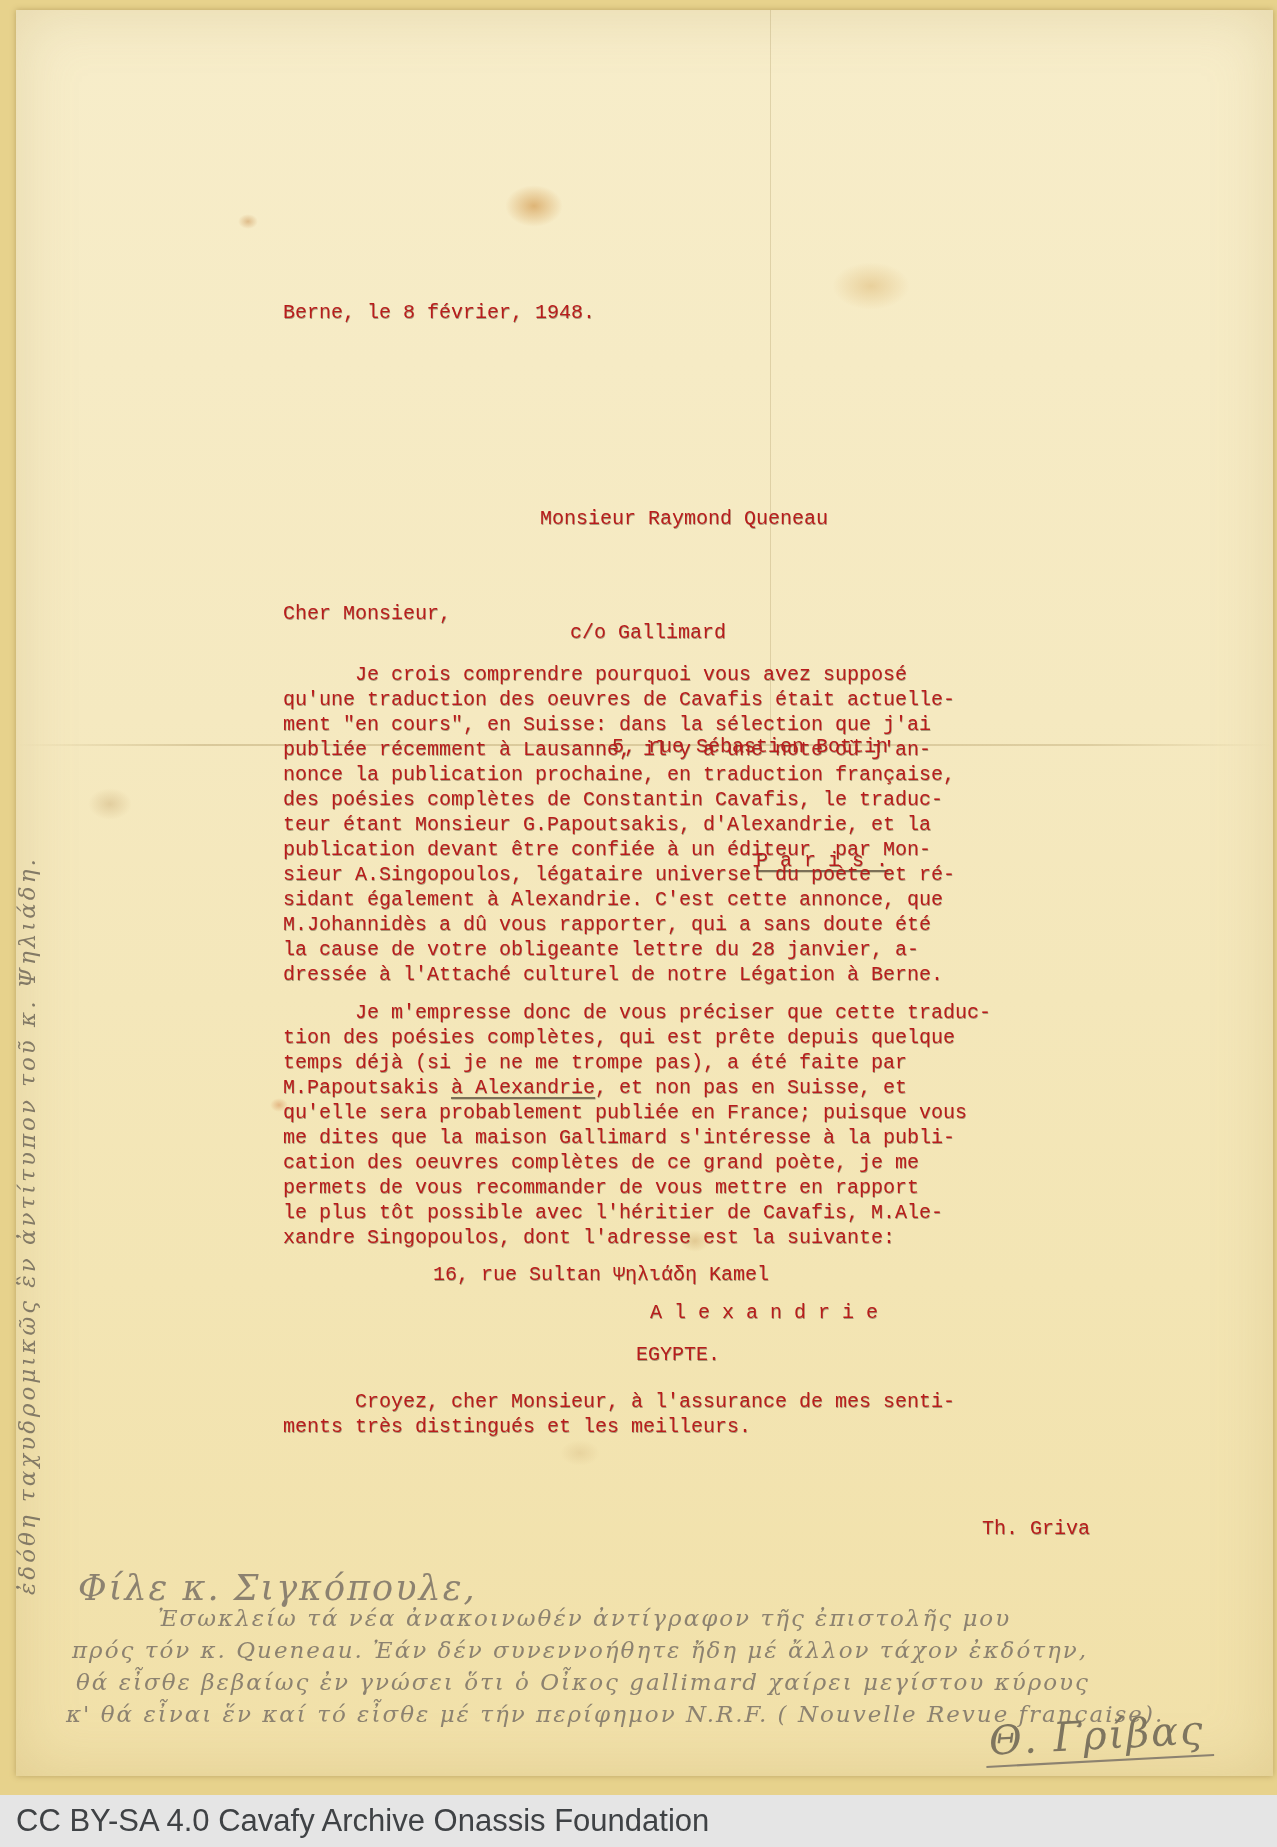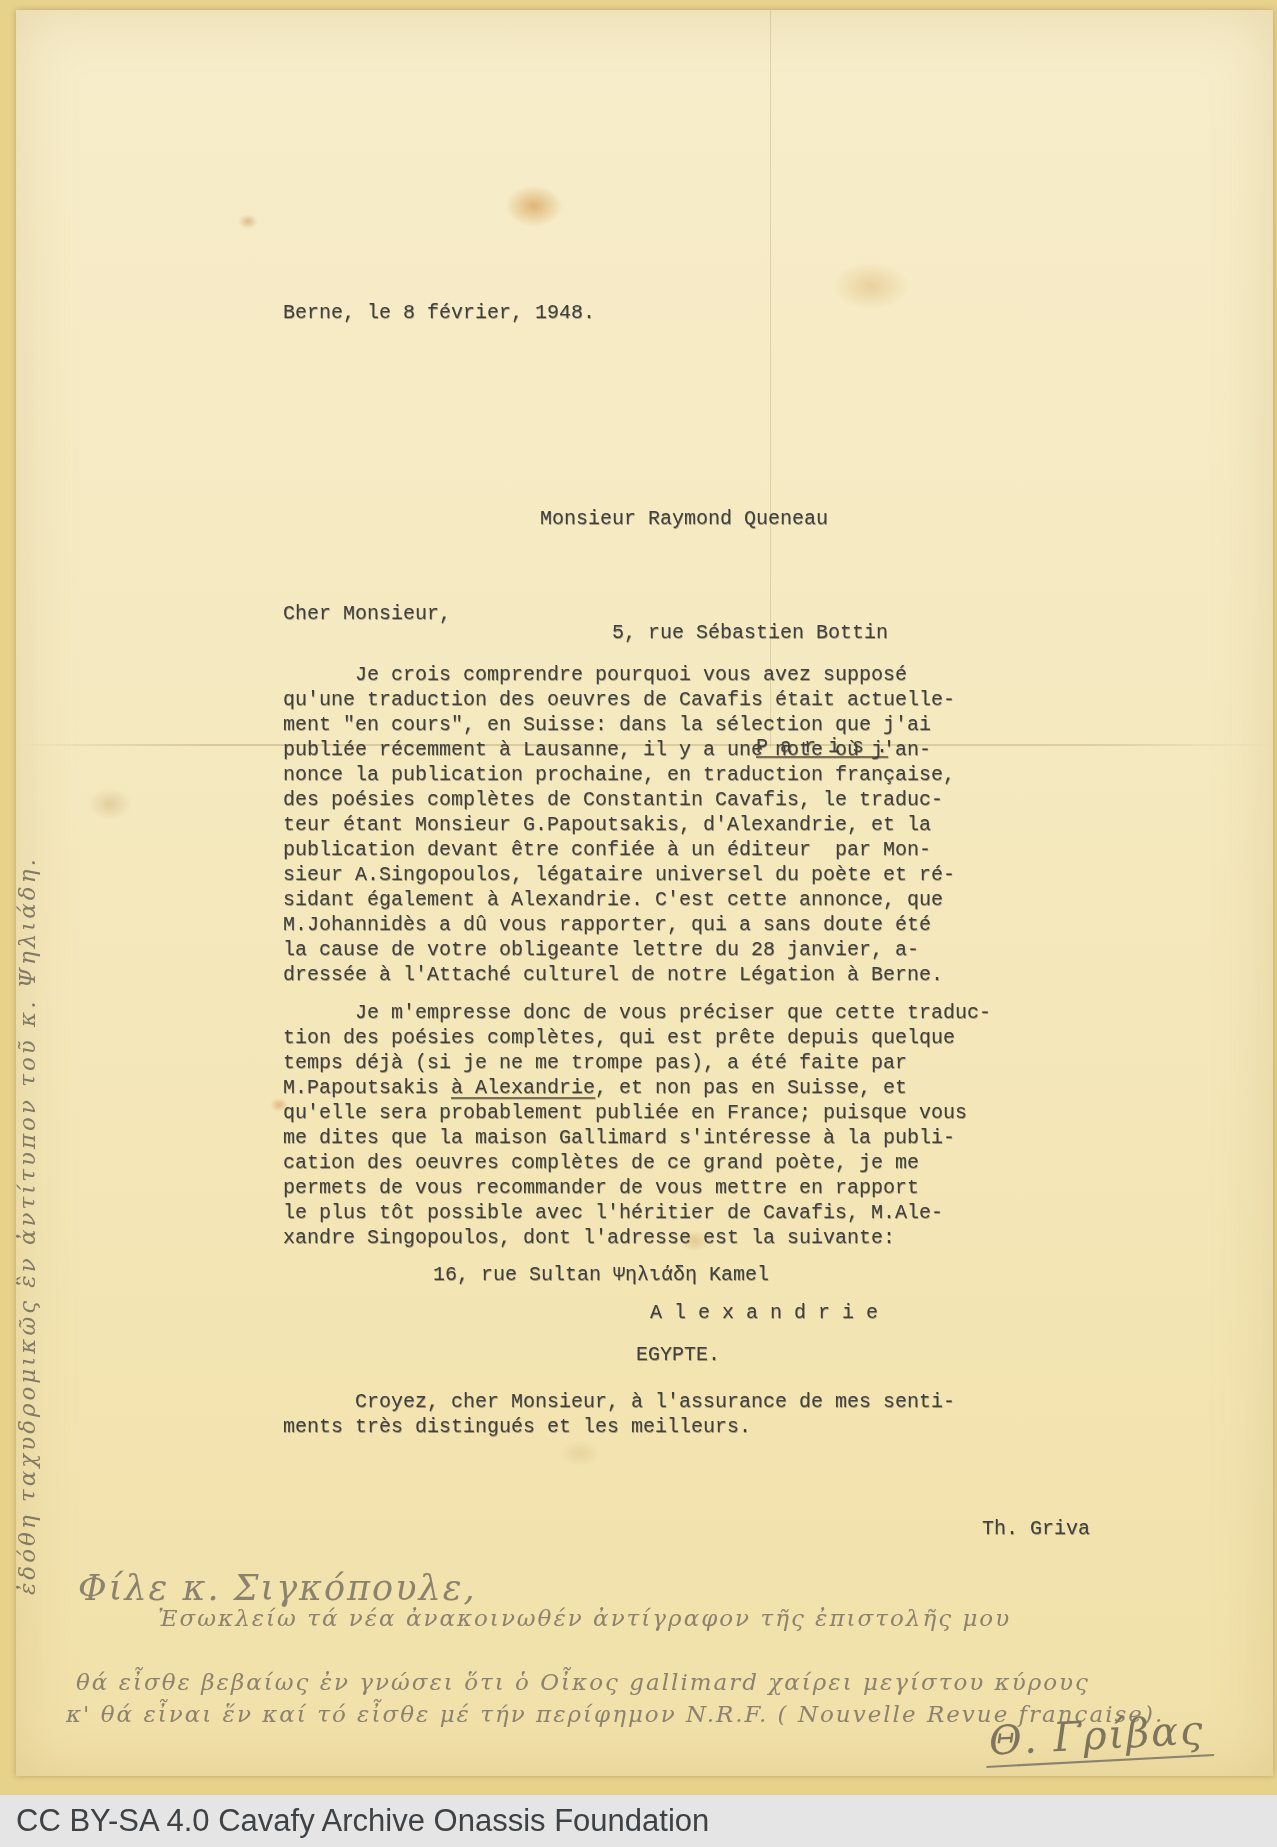--- a/index.html
+++ b/index.html
@@ -14,21 +14,21 @@
   .s2{left:832px;top:262px;width:78px;height:48px;background:radial-gradient(ellipse at center,rgba(208,158,78,.35),rgba(208,158,78,0) 70%);}
   .s3{left:238px;top:214px;width:20px;height:15px;background:radial-gradient(ellipse at center,rgba(188,118,48,.4),rgba(188,118,48,0) 70%);}
   .s4{left:88px;top:788px;width:44px;height:32px;background:radial-gradient(ellipse at center,rgba(178,138,78,.28),rgba(178,138,78,0) 70%);}
   .s5{left:680px;top:1230px;width:30px;height:22px;background:radial-gradient(ellipse at center,rgba(188,138,68,.3),rgba(188,138,68,0) 70%);}
   .s6{left:270px;top:1098px;width:18px;height:14px;background:radial-gradient(ellipse at center,rgba(205,115,55,.4),rgba(205,115,55,0) 70%);}
   .s7{left:560px;top:1440px;width:40px;height:26px;background:radial-gradient(ellipse at center,rgba(190,150,90,.2),rgba(190,150,90,0) 70%);}
   .crease-h{position:absolute;left:16px;top:744px;width:1257px;height:2px;background:linear-gradient(90deg,rgba(165,140,85,.0),rgba(165,140,85,.35) 15%,rgba(165,140,85,.3) 85%,rgba(165,140,85,0));}
   .crease-v{position:absolute;left:770px;top:10px;width:1px;height:738px;background:rgba(170,148,95,.3);}
   
   .typed{position:absolute;font-family:"Liberation Mono","DejaVu Sans Mono",monospace;
-    font-size:20px;line-height:25px;color:#404040;white-space:pre-wrap;
+    font-size:20px;line-height:25px;color:#b91c1c;white-space:pre-wrap;
     text-shadow:0.5px 0.5px 0.6px rgba(104,92,66,.55);}
   .u{text-decoration:underline;text-underline-offset:4px;text-decoration-color:#7b7057;}
   
   .hand{position:absolute;font-family:"DejaVu Serif",serif;font-style:italic;
     color:#8c8270;letter-spacing:2px;white-space:nowrap;}
   .margin-note{left:14px;top:420px;height:1175px;width:46px;writing-mode:vertical-rl;
     transform:rotate(180deg);font-size:23px;letter-spacing:3px;color:#837a66;}
   .hand-sig{font-size:40px;color:#7e755f;border-bottom:2px solid #8c8270;transform:rotate(-3deg);padding:0 8px 2px 4px;}
   
   .footer-bar{position:absolute;left:0;top:1795px;width:1277px;height:52px;background:#e5e5e5;display:flex;align-items:center;}
@@ -47,20 +47,21 @@
   <div class="stain s5"></div>
   <div class="stain s6"></div>
   <div class="stain s7"></div>
   <div class="crease-h"></div>
   <div class="crease-v"></div>
 
   <div class="typed" style="left:283px;top:300px;">Berne, le 8 février, 1948.</div>
 
   <div class="typed" style="left:540px;top:424px;line-height:38px;">
     <div>Monsieur Raymond Queneau</div>
+    <div style="margin-left:30px;">c/o Gallimard</div>
     <div style="margin-left:72px;text-align:right;">5, rue Sébastien Bottin</div>
     <div style="margin-left:205px;text-align:right;" class="u">P a r i s .</div>
   </div>
 
   <div class="typed" style="left:283px;top:601px;">Cher Monsieur,</div>
 
   <div class="typed" style="left:283px;top:662px;width:720px;">      Je crois comprendre pourquoi vous avez supposé
 qu'une traduction des oeuvres de Cavafis était actuelle-
 ment "en cours", en Suisse: dans la sélection que j'ai
 publiée récemment à Lausanne, il y a une note où j'an-
@@ -91,20 +92,21 @@
 
   <div class="typed" style="left:283px;top:1389px;width:720px;">      Croyez, cher Monsieur, à l'assurance de mes senti-
 ments très distingués et les meilleurs.</div>
 
   <div class="typed" style="left:982px;top:1516px;">Th. Griva</div>
 
   <div class="hand margin-note">ἐδόθη ταχυδρομικῶς ἓν ἀντίτυπον τοῦ κ. Ψηλιάδη.</div>
 
   <div class="hand" style="left:78px;top:1568px;font-size:35px;">Φίλε κ. Σιγκόπουλε,</div>
   <div class="hand" style="left:158px;top:1605px;font-size:23px;">Ἐσωκλείω τά νέα ἀνακοινωθέν ἀντίγραφον τῆς ἐπιστολῆς μου</div>
+  <div class="hand" style="left:72px;top:1637px;font-size:23px;">πρός τόν κ. Queneau. Ἐάν δέν συνεννοήθητε ἤδη μέ ἄλλον τάχον ἐκδότην,</div>
   <div class="hand" style="left:76px;top:1669px;font-size:23px;">θά εἶσθε βεβαίως ἐν γνώσει ὅτι ὁ Οἶκος gallimard χαίρει μεγίστου κύρους</div>
   <div class="hand" style="left:66px;top:1701px;font-size:23px;">κ' θά εἶναι ἕν καί τό εἶσθε μέ τήν περίφημον N.R.F. ( Nouvelle Revue française).</div>
   <div class="hand hand-sig" style="left:985px;top:1712px;">Θ. Γρίβας</div>
 </div>
 
 <div class="footer-bar">
   <div class="footer-text">CC BY-SA 4.0 Cavafy Archive Onassis Foundation</div>
 </div>
 
 </body></html>

